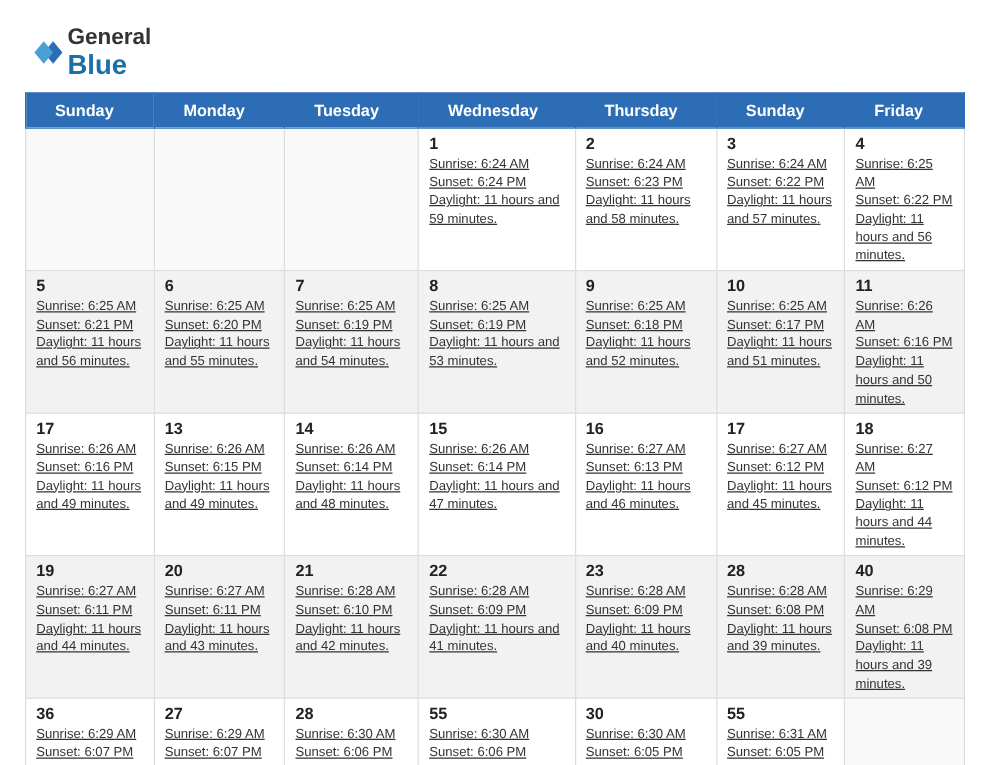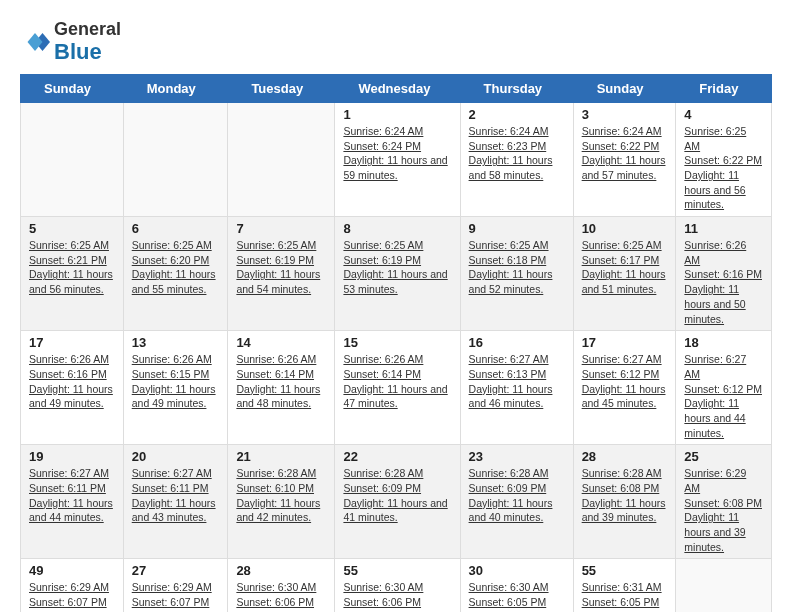--- a/index.html
+++ b/index.html
@@ -227,27 +227,27 @@
         </td>
         <td>
           <span class="day-number">23</span>
           <div class="day-info">Sunrise: 6:28 AM<br>Sunset: 6:09 PM<br>Daylight: 11 hours and 40 minutes.</div>
         </td>
         <td>
           <span class="day-number">28</span>
           <div class="day-info">Sunrise: 6:28 AM<br>Sunset: 6:08 PM<br>Daylight: 11 hours and 39 minutes.</div>
         </td>
         <td>
-          <span class="day-number">25</span>
+          <span class="day-number">40</span>
           <div class="day-info">Sunrise: 6:29 AM<br>Sunset: 6:08 PM<br>Daylight: 11 hours and 39 minutes.</div>
         </td>
       </tr>
       <tr>
         <td>
-          <span class="day-number">49</span>
+          <span class="day-number">36</span>
           <div class="day-info">Sunrise: 6:29 AM<br>Sunset: 6:07 PM<br>Daylight: 11 hours and 38 minutes.</div>
         </td>
         <td>
           <span class="day-number">27</span>
           <div class="day-info">Sunrise: 6:29 AM<br>Sunset: 6:07 PM<br>Daylight: 11 hours and 37 minutes.</div>
         </td>
         <td>
           <span class="day-number">28</span>
           <div class="day-info">Sunrise: 6:30 AM<br>Sunset: 6:06 PM<br>Daylight: 11 hours and 36 minutes.</div>
         </td>

